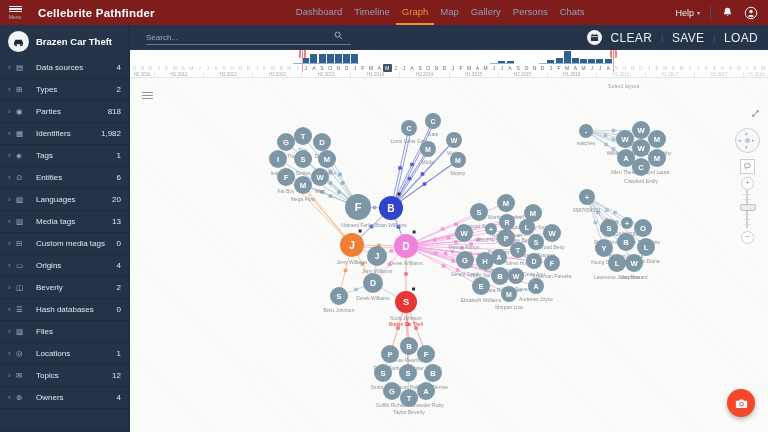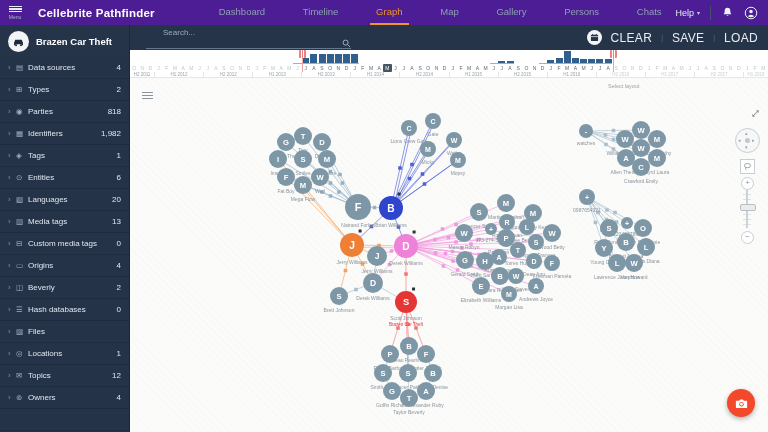--- a/index.html
+++ b/index.html
@@ -1,55 +1,55 @@
 <!DOCTYPE html>
 <html><head>
 <meta charset="utf-8">
 <style>
   html,body{margin:0;padding:0;}
   body{width:768px;height:432px;overflow:hidden;font-family:"Liberation Sans",sans-serif;background:#fff;}
   .app{position:relative;width:768px;height:432px;overflow:hidden;}
 
   
-  #header{position:absolute;left:0;top:0;width:768px;height:25px;background:#4c1d95;display:flex;align-items:center;z-index:30;}
+  #header{position:absolute;left:0;top:0;width:768px;height:25px;background:#7f1d1d;display:flex;align-items:center;z-index:30;}
   #menu-btn{width:30px;height:25px;display:flex;flex-direction:column;align-items:center;justify-content:center;cursor:pointer;}
   .mline{width:13px;height:1.6px;background:#e8edf3;margin:1px 0;}
   .menu-lbl{font-size:5px;color:#aab8c9;margin-top:1px;}
   #app-title{color:#fff;font-size:11.5px;font-weight:bold;margin-left:8px;letter-spacing:.2px;}
-  #nav{display:flex;justify-content:space-between;width:455px;margin-left:58px;height:25px;align-items:stretch;}
+  #nav{display:flex;justify-content:center;width:455px;margin-left:58px;height:25px;align-items:stretch;}
   .tab{color:#8fa0b2;font-size:9.5px;display:flex;align-items:center;padding:0 6px;border-bottom:2px solid transparent;box-sizing:border-box;}
   .tab.active{color:#f0932b;border-bottom:2px solid #f0932b;}
   #hdr-right{margin-left:auto;display:flex;align-items:center;gap:10px;padding-right:10px;}
   #help{color:#e6ecf3;font-size:9px;display:flex;align-items:center;gap:3px;}
   #help .caret{font-size:6px;color:#c4cfdc;}
   .hsep{width:1px;height:14px;background:#41536b;}
 
   
   #toolbar2{position:absolute;left:130px;top:25px;width:638px;height:25px;background:#26344a;display:flex;align-items:center;z-index:25;}
-  #search-wrap{position:relative;margin-left:16px;width:205px;border-bottom:1px solid #64788f;display:flex;align-items:flex-end;flex-direction:column;}
+  #search-wrap{position:relative;margin-left:16px;width:205px;border-bottom:1px solid #64788f;display:flex;align-items:flex-start;}
   #search-input{background:transparent;border:none;outline:none;width:188px;font-size:8px;color:#dde4ec;padding:2px 0;font-family:"Liberation Sans",sans-serif;}
   #search-input::placeholder{color:#9aabbf;}
   #tb-right{margin-left:auto;display:flex;align-items:center;gap:9px;padding-right:10px;}
   #cal-btn{width:15px;height:15px;border-radius:50%;background:#f2f4f6;display:flex;align-items:center;justify-content:center;}
   .tb-link{color:#e8edf3;font-size:12px;letter-spacing:.3px;}
   .tb-sep{color:#56687e;font-size:7px;}
 
   
   #sidebar{position:absolute;left:0;top:25px;width:130px;height:407px;background:#253349;border-right:1px solid #1b2838;box-sizing:border-box;z-index:20;}
   #case-row{height:32px;display:flex;align-items:center;padding:0 8px;background:#26344a;}
   #case-avatar{width:21px;height:21px;border-radius:50%;background:#f2f4f6;display:flex;align-items:center;justify-content:center;flex:none;}
   #case-name{color:#fff;font-size:9.5px;font-weight:bold;margin-left:7px;}
   #filters-hdr{height:18px;display:flex;align-items:center;padding:0 8px;border-bottom:1px solid #1b2838;}
   #filters-title{color:#f2f5f9;font-size:8.5px;font-weight:bold;}
   #arrange{margin-left:auto;color:#c7d2e0;font-size:7px;}
   #arrange-chev{color:#c7d2e0;font-size:8px;margin-left:3px;}
   .f-row{height:21px;display:flex;align-items:center;padding:0 8px;border-bottom:1px solid #1e2c40;cursor:pointer;}
   .f-chev{color:#7f93ab;font-size:8px;width:8px;flex:none;}
   .f-ic{color:#9fb2c8;font-size:7.5px;width:12px;flex:none;}
-  .f-lb{color:#dfe6ee;font-size:8px;flex:1;white-space:nowrap;overflow:hidden;}
+  .f-lb{color:#dfe6ee;font-size:8px;flex:1;white-space:nowrap;overflow:hidden;margin-left:8px;}
   .f-ct{color:#dfe6ee;font-size:8px;}
 
   
   #timeline{position:absolute;left:130px;top:50px;width:638px;height:28px;background:#fff;border-bottom:1px solid #e4e7ea;box-sizing:border-box;}
   #tl-months{display:flex;height:21px;padding-top:1px;}
   .mcell{flex:1;display:flex;flex-direction:column;min-width:0;}
   .mbar-area{height:13px;position:relative;}
   .mbar-area.ul{border-bottom:1.5px solid #8fb4d8;box-sizing:border-box;}
   .mbar{position:absolute;bottom:0;left:8%;width:86%;background:#31608f;}
   .mletter{height:8px;font-size:5px;color:#5c6770;text-align:center;line-height:8px;}

